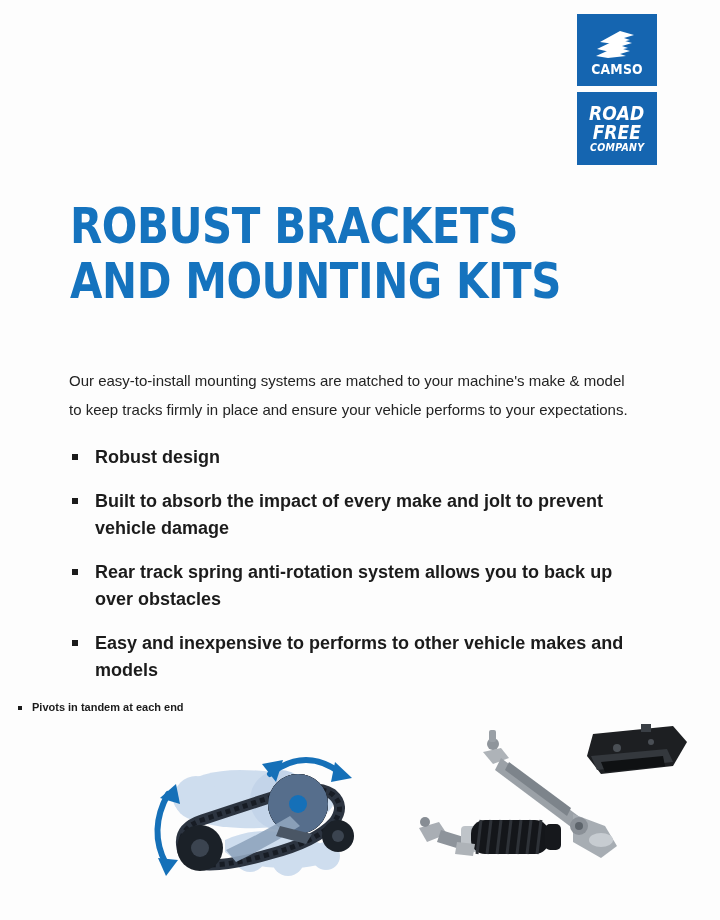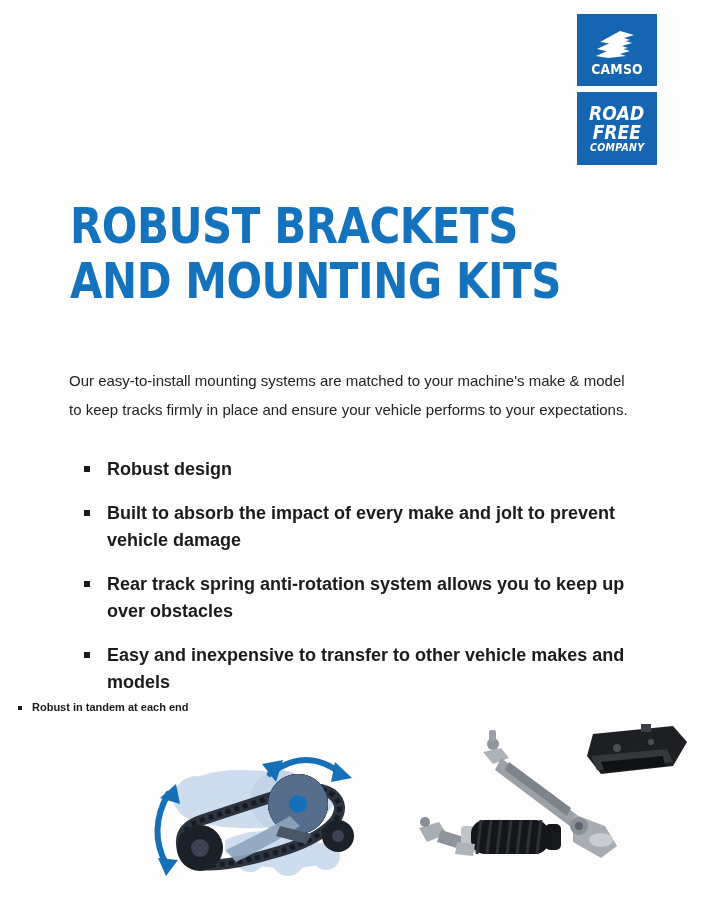--- a/index.html
+++ b/index.html
@@ -99,21 +99,21 @@
     font-family: Liberation Sans, sans-serif;
   }
 
   
   .bullets {
     position: absolute;
     left: 69px;
     top: 444px;
     width: 566px;
     list-style: none;
-    margin: 12px;
+    margin: 0;
     padding: 0;
   }
   .bullets li {
     position: relative;
     padding-left: 26px;
     margin-bottom: 17px;
     font-size: 18px;
     line-height: 27px;
     font-weight: bold;
     color: #1b1b1b;
@@ -197,25 +197,25 @@
 <h1 class="title">
   <span class="title-line">ROBUST BRACKETS</span>
   <span class="title-line">AND MOUNTING KITS</span>
 </h1>
 
 <p class="lead">Our easy-to-install mounting systems are matched to your machine's make &amp; model to keep tracks firmly in place and ensure your vehicle performs to your expectations.</p>
 
 <ul class="bullets">
   <li>Robust design</li>
   <li>Built to absorb the impact of every make and jolt to prevent vehicle damage</li>
-  <li>Rear track spring anti-rotation system allows you to keep up over obstacles</li>
-  <li>Easy and inexpensive to transfer to other vehicle makes and models</li>
+  <li>Rear track spring anti-rotation system allows you to back up over obstacles</li>
+  <li>Easy and inexpensive to performs to other vehicle makes and models</li>
 </ul>
 
-<div class="footnote">Robust in tandem at each end</div>
+<div class="footnote">Pivots in tandem at each end</div>
 
 <div class="figure-row">
 
   <div class="fig-track">
     <svg viewBox="0 0 260 155" width="260" height="155">
 
       <g opacity="0.55">
         <path d="M48 58 Q70 40 110 40 Q160 40 196 58 Q212 70 196 84 Q160 100 110 98 Q64 96 48 80 Q38 69 48 58 Z" fill="#a9c3e2"></path>
         <circle cx="66" cy="68" r="22" fill="#a9c3e2"></circle>
         <circle cx="150" cy="70" r="30" fill="#94b4da"></circle>

